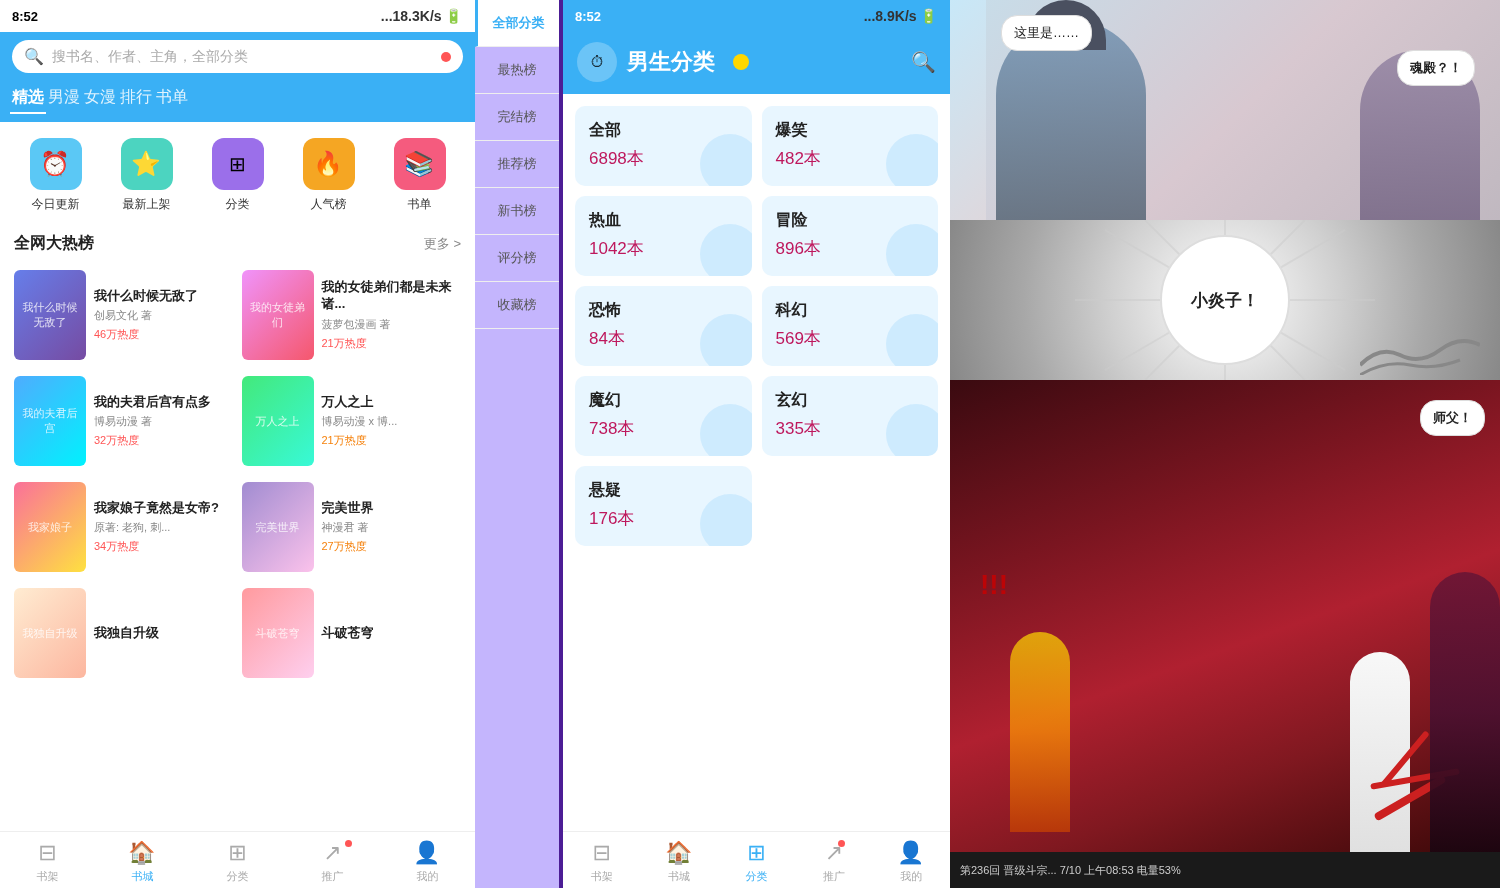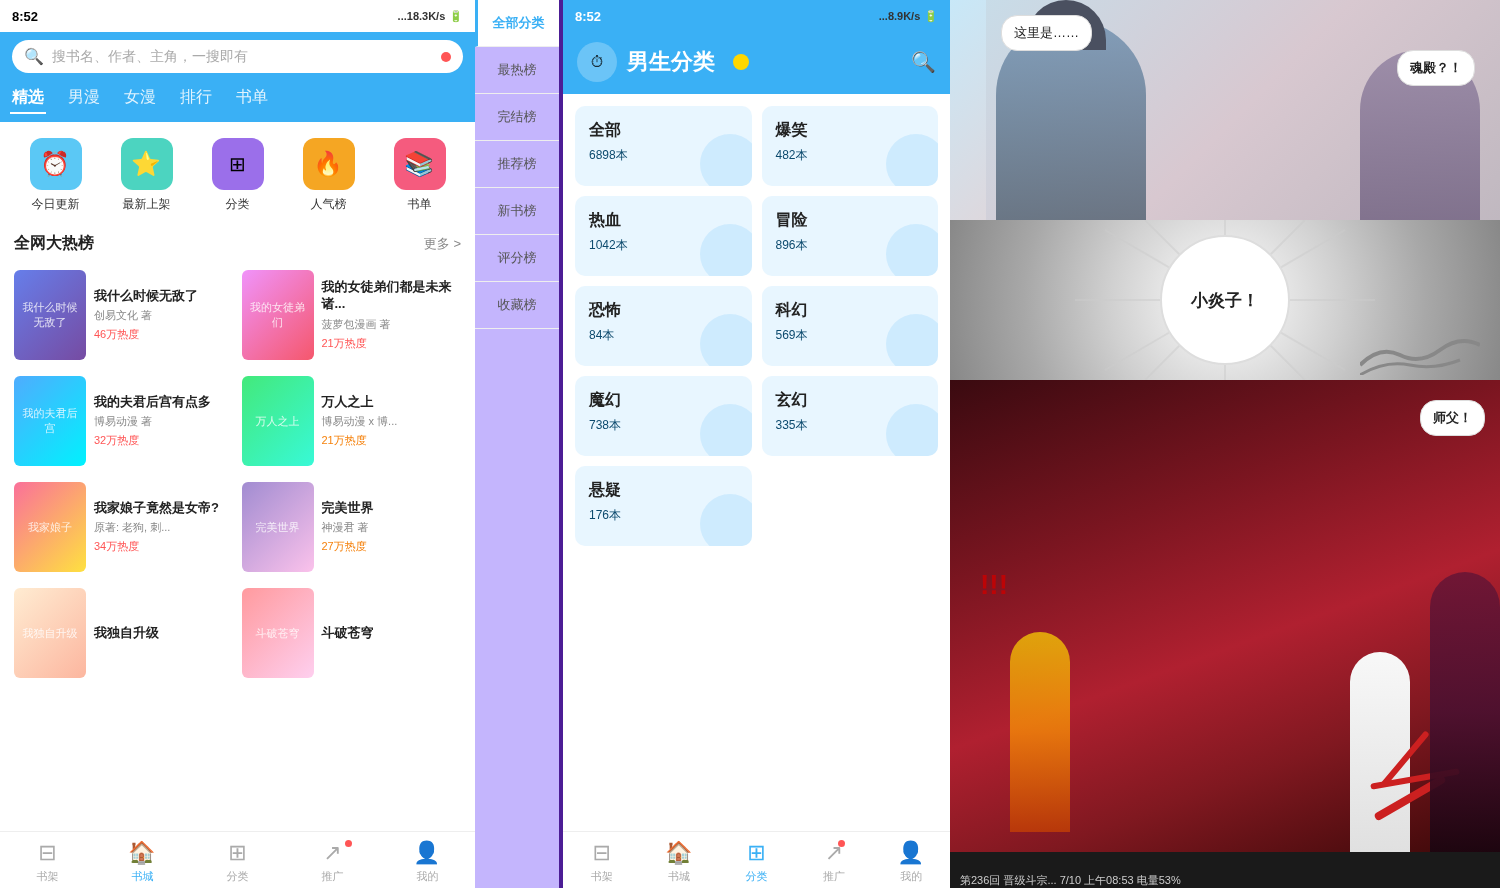--- a/index.html
+++ b/index.html
@@ -19,21 +19,21 @@
       height: 32px;
       background: #fff;
       display: flex;
       align-items: center;
       justify-content: space-between;
       padding: 0 12px;
       font-size: 13px;
       font-weight: 600;
     }
 
-    .status-icons { display: flex; align-items: center; gap: 4px; font-size: 11px; color: #333; text-align: right; }
+    .status-icons { display: flex; align-items: center; gap: 4px; font-size: 14px; color: #333; text-align: right; }
 
     .search-bar {
       background: #3ab0f5;
       padding: 8px 12px 10px;
     }
 
     .search-input-wrap {
       background: #fff;
       border-radius: 20px;
       display: flex;
@@ -42,21 +42,20 @@
       gap: 8px;
     }
 
     .search-placeholder { color: #aaa; font-size: 14px; flex: 1; }
     .search-dot { width: 10px; height: 10px; background: #f55; border-radius: 50%; }
 
     .nav-tabs {
       background: #3ab0f5;
       display: flex;
       padding: 0 10px 8px;
-      gap: 20px;
     }
 
     .nav-tab {
       color: rgba(255,255,255,0.85);
       font-size: 16px;
       padding: 4px 2px;
       cursor: pointer;
     }
 
     .nav-tab.active {
@@ -258,22 +257,22 @@
       min-height: 80px;
     }
 
     .cat-card-name {
       font-size: 16px;
       font-weight: 700;
       color: #222;
     }
 
     .cat-card-count {
-      font-size: 12px;
-      color: #0c4a6e;
+      font-size: 17px;
+      color: #be185d;
       margin-top: 6px;
     }
 
     .cat-card-bg {
       position: absolute;
       right: -8px;
       bottom: -8px;
       width: 60px;
       height: 60px;
       border-radius: 50%;
@@ -358,21 +357,21 @@
       background: #8b1a2a;
       flex: 1;
       position: relative;
       overflow: hidden;
     }
 
     .bottom-status-bar {
       height: 36px;
       background: #1a1a1a;
       display: flex;
-      align-items: flex-end;
+      align-items: center;
       padding: 0 10px;
       gap: 10px;
     }
 
     .bottom-status-text {
       color: #ccc;
       font-size: 11px;
       flex: 1;
     }
 
@@ -416,21 +415,21 @@
     <span>8:52</span>
     <div class="status-icons">
       <span>...18.3K/s</span>
       <span>🔋</span>
     </div>
   </div>
 
   <div class="search-bar">
     <div class="search-input-wrap">
       <span style="font-size:16px; color:#aaa;">🔍</span>
-      <span class="search-placeholder">搜书名、作者、主角，一搜即有</span>
+      <span class="search-placeholder">搜书名、作者、主角，全部分类</span>
       <div class="search-dot"></div>
     </div>
   </div>
 
   <div class="nav-tabs">
     <div class="nav-tab active">精选</div>
     <div class="nav-tab">男漫</div>
     <div class="nav-tab">女漫</div>
     <div class="nav-tab">排行</div>
     <div class="nav-tab">书单</div>

